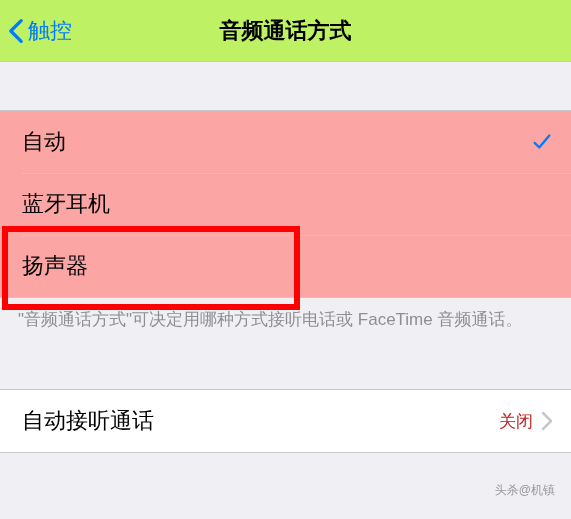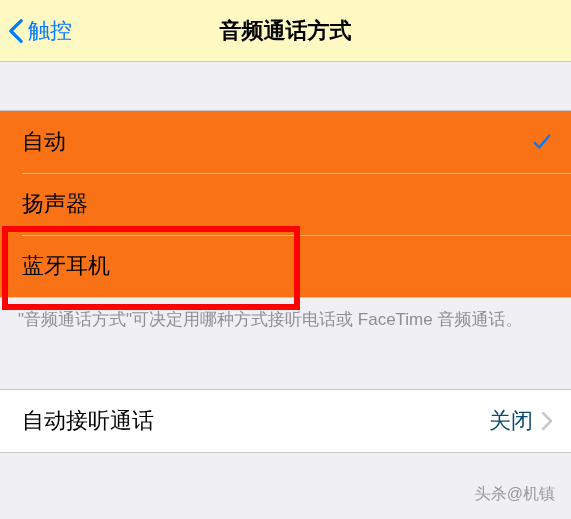--- a/index.html
+++ b/index.html
@@ -10,21 +10,21 @@
     }
     body {
       width: 571px;
       height: 519px;
       background: #efeff4;
       position: relative;
       overflow: hidden;
     }
     .header {
       height: 62px;
-      background: #fef9c3;
+      background: #bef264;
       border-bottom: 1px solid #c8c7cc;
       display: flex;
       align-items: center;
       position: relative;
     }
     .back-button {
       display: flex;
       align-items: center;
       color: #007aff;
       font-size: 22px;
@@ -39,21 +39,21 @@
     .title {
       position: absolute;
       left: 50%;
       transform: translateX(-50%);
       font-size: 22px;
       font-weight: 700;
       color: #000;
     }
     .section {
       margin-top: 48px;
-      background: #f97316;
+      background: #fca5a5;
       border-top: 1px solid #c8c7cc;
       border-bottom: 1px solid #c8c7cc;
     }
     .row {
       display: flex;
       align-items: center;
       justify-content: space-between;
       min-height: 60px;
       padding: 16px 18px 16px 22px;
       font-size: 22px;
@@ -93,33 +93,33 @@
     .section2 {
       margin-top: 58px;
       background: #fff;
       border-top: 1px solid #c8c7cc;
       border-bottom: 1px solid #c8c7cc;
     }
     .row-right {
       display: flex;
       align-items: center;
       gap: 8px;
-      color: #0c4a6e;
-      font-size: 22px;
+      color: #b91c1c;
+      font-size: 17px;
     }
     .chevron-right {
       width: 12px;
       height: 20px;
       color: #c7c7cc;
     }
     .watermark {
       position: absolute;
-      bottom: 14px;
+      bottom: 20px;
       right: 16px;
-      font-size: 16px;
+      font-size: 12px;
       color: #999;
       text-align: right;
     }
   </style>
 </head>
 <body>
 
 <div class="header">
   <div class="back-button">
     <svg class="back-chevron" viewBox="0 0 12 20" fill="none">
@@ -131,24 +131,24 @@
 </div>
 
 <div class="section">
   <div class="row">
     <span>自动</span>
     <svg class="checkmark" viewBox="0 0 24 24" fill="none">
       <path d="M4 13 L9 18 L20 5" stroke="#007aff" stroke-width="2.5" stroke-linecap="round" stroke-linejoin="round"></path>
     </svg>
   </div>
   <div class="row">
-    <span>扬声器</span>
+    <span>蓝牙耳机</span>
   </div>
   <div class="row">
-    <span>蓝牙耳机</span>
+    <span>扬声器</span>
   </div>
 </div>
 
 <div class="highlight"></div>
 
 <div class="footer-text">"音频通话方式"可决定用哪种方式接听电话或 FaceTime 音频通话。</div>
 
 <div class="section2">
   <div class="row">
     <span>自动接听通话</span>

